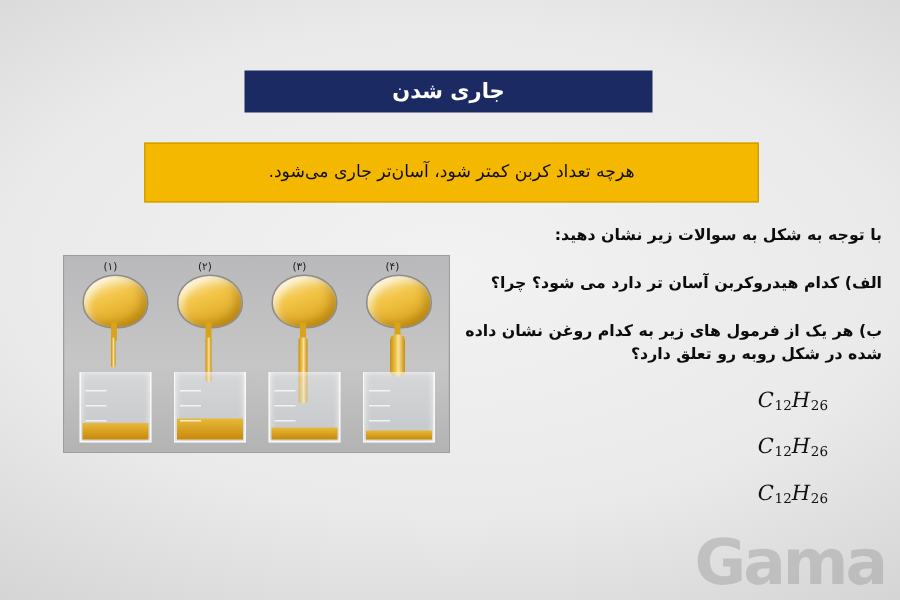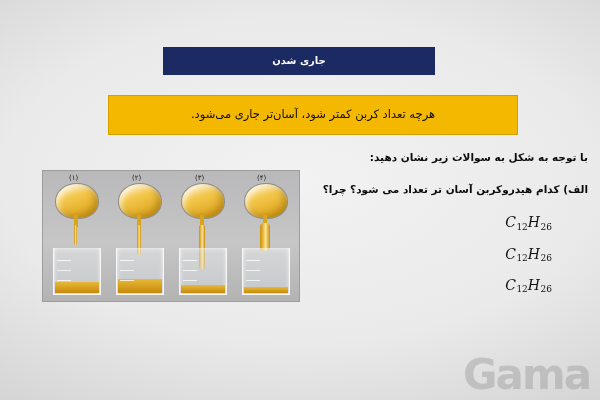--- a/index.html
+++ b/index.html
@@ -28,30 +28,30 @@
     top: 47px;
     width: 272px;
     height: 28px;
     background: #1b2a63;
     display: flex;
     align-items: center;
     justify-content: center;
   }
   .title-bar .title-text {
     color: #ffffff;
-    font-size: 10px;
+    font-size: 14px;
     font-weight: bold;
     letter-spacing: 0.5px;
     line-height: 1;
   }
 
   
   .callout {
     position: absolute;
-    left: 108px;
+    left: 96px;
     top: 95px;
     width: 408px;
     height: 38px;
     background: #f5b800;
     border: 1px solid #d2a000;
     display: flex;
     align-items: center;
     justify-content: center;
   }
   .callout .callout-text {
@@ -197,21 +197,22 @@
   <div class="title-bar">
     <span class="title-text">جاری شدن</span>
   </div>
 
   <div class="callout">
     <span class="callout-text">هرچه تعداد کربن کمتر شود، آسان‌تر جاری می‌شود.</span>
   </div>
 
   <div class="questions">
     <div class="q-line">با توجه به شکل به سوالات زیر نشان دهید:</div>
-    <div class="q-line">الف) کدام هیدروکربن آسان تر تعداد می شود؟ چرا؟</div>
+    <div class="q-line">الف) کدام هیدروکربن آسان تر دارد می شود؟ چرا؟</div>
+    <div class="q-line q-wrap">ب) هر یک از فرمول های زیر به کدام روغن نشان داده شده در شکل روبه رو تعلق دارد؟</div>
 
     <div class="formula-list">
       <div class="formula">
         <span>C</span><sub>12</sub><span>H</span><sub>26</sub>
       </div>
       <div class="formula">
         <span>C</span><sub>12</sub><span>H</span><sub>26</sub>
       </div>
       <div class="formula">
         <span>C</span><sub>12</sub><span>H</span><sub>26</sub>

